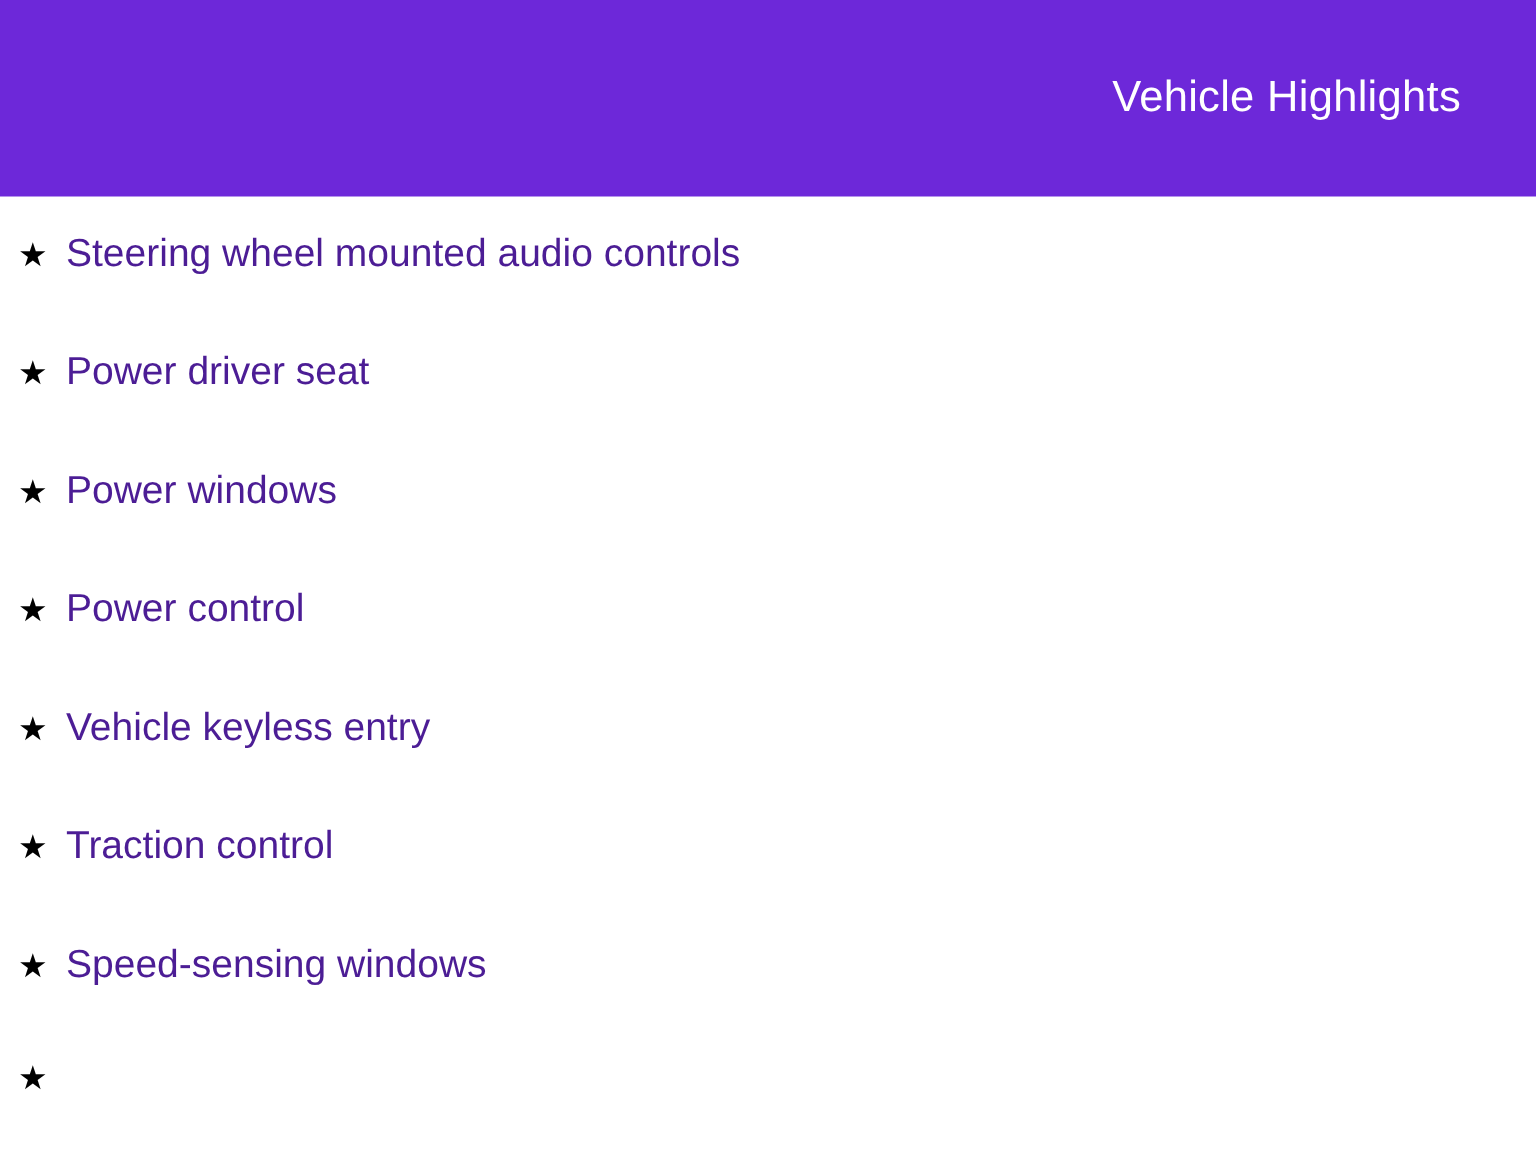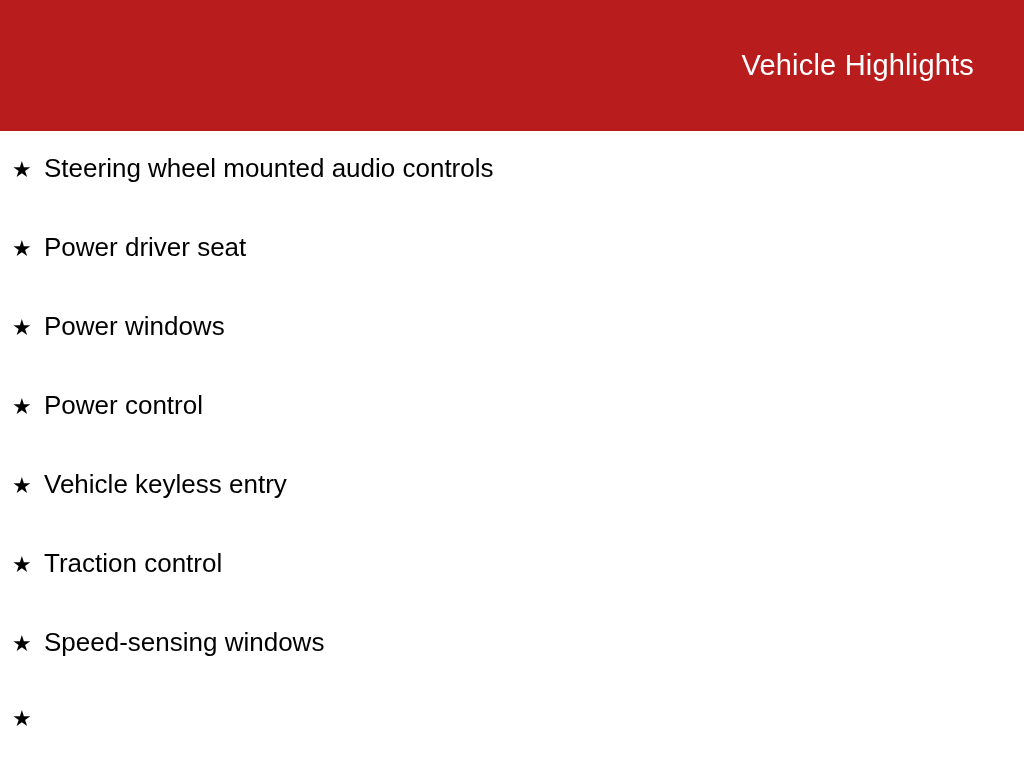--- a/index.html
+++ b/index.html
@@ -15,21 +15,21 @@
   }
   .page {
     width: 1024px;
     height: 768px;
     position: relative;
     background: #ffffff;
   }
   .header-bar {
     width: 100%;
     height: 131px;
-    background: #b91c1c;
+    background: #6d28d9;
     display: flex;
     align-items: center;
     justify-content: flex-end;
     box-sizing: border-box;
     padding-right: 50px;
   }
   .header-title {
     color: #ffffff;
     font-size: 29px;
     font-weight: normal;
@@ -53,21 +53,21 @@
   .bullet-star {
     font-size: 22px;
     color: #000000;
     line-height: 1;
     width: 32px;
     flex: 0 0 32px;
     display: inline-block;
   }
   .item-label {
     font-size: 26px;
-    color: #000000;
+    color: #4c1d95;
     line-height: 1;
     white-space: nowrap;
   }
 </style>
 </head>
 <body>
 
 <div class="page">
 
   <div class="header-bar">

